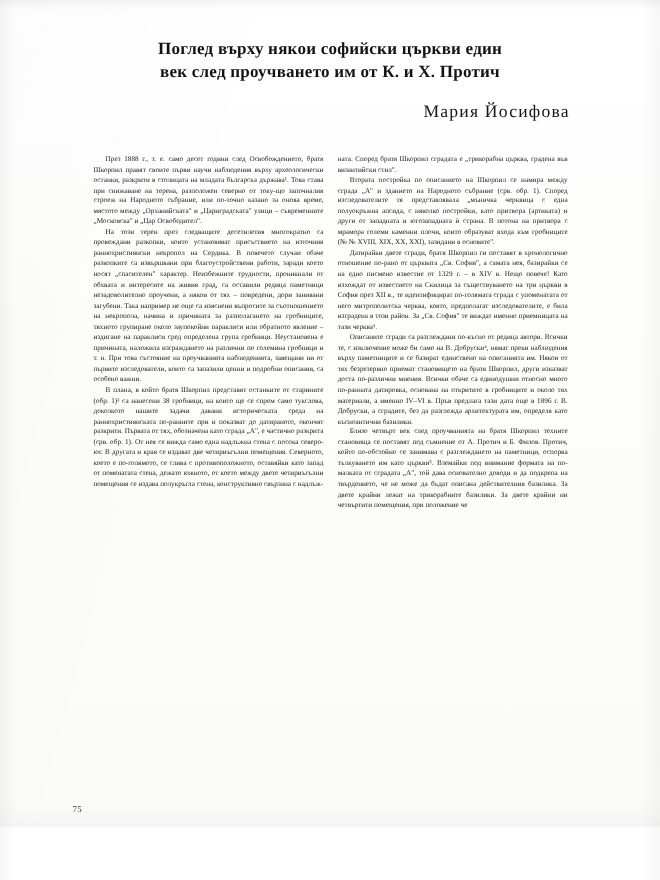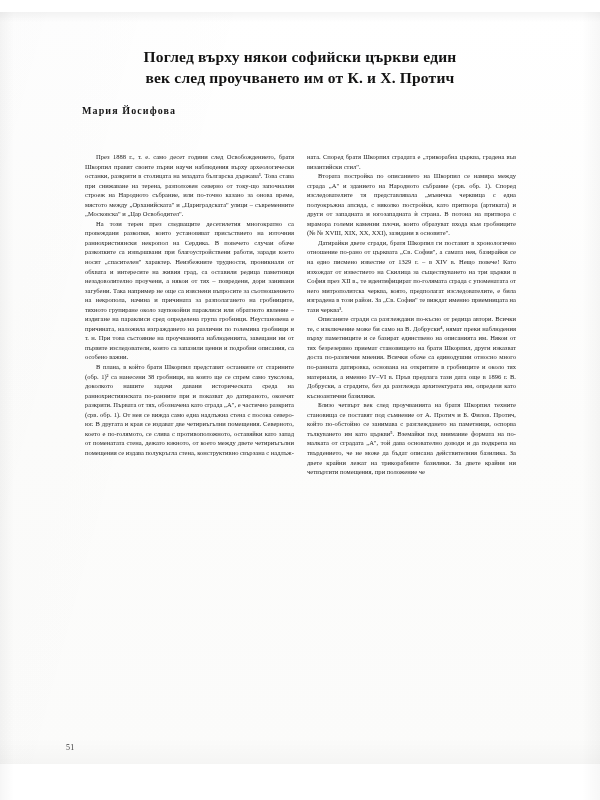--- a/index.html
+++ b/index.html
@@ -10,21 +10,21 @@
   body {
     width: 600px;
     height: 800px;
     overflow: hidden;
     font-family: "Liberation Serif", "DejaVu Serif", serif;
     color: #1c1c1c;
     position: relative;
   }
   .page {
     position: absolute;
-    left: 0; top: 12px;
+    left: 0; top: 0;
     width: 600px;
     height: 752px;
     background: #fdfdfd;
     background-image:
       linear-gradient(105deg, rgba(0,0,0,0.012) 0%, rgba(0,0,0,0) 35%),
       linear-gradient(to bottom, #ffffff 0%, #fcfcfb 55%, #fbfbfa 100%);
   }
   
   .scan-edge-top {
     position: absolute;
@@ -61,25 +61,25 @@
   .title-line {
     font-family: "Liberation Serif", "DejaVu Serif", serif;
     font-weight: bold;
     font-size: 15.5px;
     line-height: 21px;
     letter-spacing: 0.2px;
     color: #131313;
   }
   .author {
     margin-top: 17px;
-    font-weight: bold;
-    font-size: 10px;
+    font-weight: normal;
+    font-size: 16px;
     letter-spacing: 1.1px;
     color: #161616;
-    text-align: left;
+    text-align: right;
   }
 
   .columns {
     position: absolute;
     left: 85px;
     top: 140px;
     width: 432px;
     height: 575px;
     display: flex;
     gap: 13px;
@@ -133,15 +133,15 @@
     </div>
     <div class="col">
       <p class="cont">ната. Според братя Шкорпил сградата е „трикорабна църква, градена във византийски стил".</p>
       <p>Втората постройка по описанието на Шкорпил се намира между сграда „А" и зданието на Народното събрание (срв. обр. 1). Според изследователите тя представлявала „мъничка черквица с една полуокръжна апсида, с няколко постройки, като притвора (артиката) и други от западната и югозападната ѝ страна. В потона на притвора с мрамора големи каменни плочи, които образуват входа към гробниците (№ № XVIII, XIX, XX, XXI), зазидани в основите".</p>
       <p>Датирайки двете сгради, братя Шкорпил ги поставят в хронологично отношение по-рано от църквата „Св. София", а самата нея, базирайки се на едно писмено известие от 1329 г. – в XIV в. Нещо повече! Като изхождат от известието на Скилица за съществуването на три църкви в София през XII в., те идентифицират по-голямата сграда с упоменатата от него митрополитска черква, която, предполагат изследователите, е била изградена в този район. За „Св. София" те виждат именно приемницата на тази черква³.</p>
       <p>Описаните сгради са разглеждани по-късно от редица автори. Всички те, с изключение може би само на В. Добруски⁴, нямат преки наблюдения върху паметниците и се базират единствено на описанията им. Някои от тях безрезервно приемат становището на братя Шкорпил, други изказват доста по-различни мнения. Всички обаче са единодушни относно много по-ранната датировка, основана на откритите в гробниците и около тях материали, а именно IV–VI в. Пръв предлага тази дата още в 1896 г. В. Добруски, а сградите, без да разглежда архитектурата им, определя като късноантични базилики.</p>
       <p>Близо четвърт век след проучванията на братя Шкорпил техните становища се поставят под съмнение от А. Протич и Б. Филов. Протич, който по-обстойно се занимава с разглеждането на паметници, оспорва тълкуването им като църкви⁵. Вземайки под внимание формата на по-малката от сградата „А", той дава основателно доводи и да подкрепа на твърдението, че не може да бъдат описана действителния базилика. За двете крайни лежат на трикорабните базилики. За двете крайни ни четвъртити помещения, при положение че</p>
     </div>
   </div>
 
-  <div class="pnum">51</div>
+  <div class="pnum">75</div>
 
 </div>
 
 </body></html>

